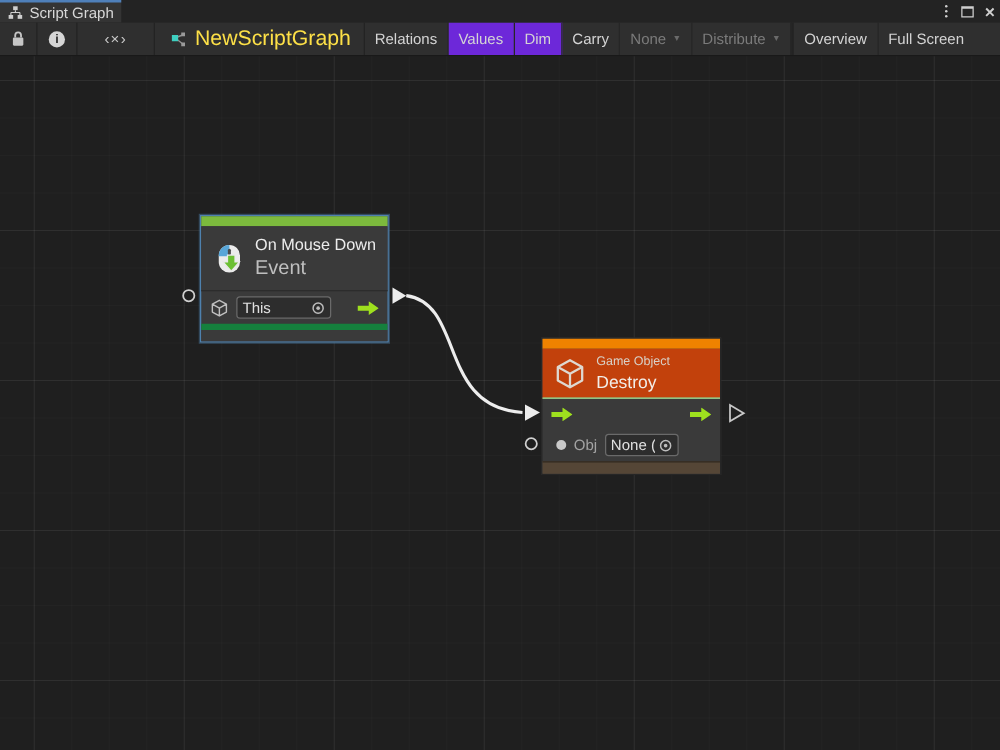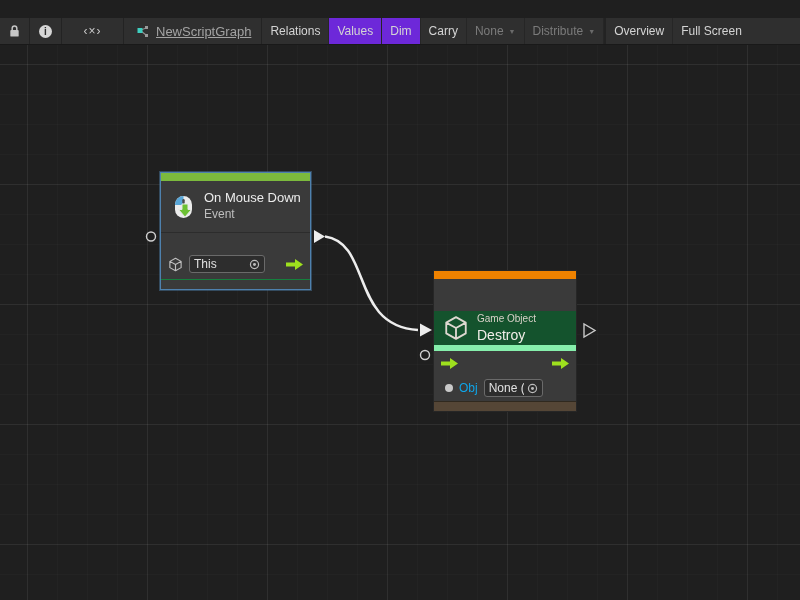--- a/index.html
+++ b/index.html
@@ -21,21 +21,21 @@
   
   .toolbar { position:absolute; left:0; top:18px; width:800px; height:27px; background:#2f2f2f;
              border-bottom:1px solid #191919; display:flex; align-items:stretch; overflow:hidden; }
   .tbtn { display:flex; align-items:center; justify-content:center; color:#d4d4d4; font-size:12px;
           border-right:1px solid #232323; cursor:default; }
   .tbtn.sq1 { width:30px; } .tbtn.sq2 { width:32px; } .tbtn.sq3 { width:62px; }
   .code-glyph { color:#c9c9c9; font-size:12px; letter-spacing:1px; }
   .info-circle { width:13px; height:13px; border-radius:50%; background:#d6d6d6; color:#2c2c2c;
                  font-size:10px; font-weight:bold; display:flex; align-items:center; justify-content:center; }
   .graph-crumb { display:flex; align-items:center; gap:7px; padding:0 0 0 12px; }
-  .graph-name { font-size:13px; color:#a3a3a3; white-space:nowrap;text-decoration:underline; }
+  .graph-name { font-size:17px; color:#fde047; white-space:nowrap; }
   .zoom-wrap { display:flex; align-items:center; margin-left:48px; gap:8px; }
   .zoom-label { font-size:12px; color:#cfcfcf; }
   .slider { position:relative; width:88px; height:27px; }
   .slider .track { position:absolute; left:0; right:0; top:13px; height:2px; background:#8a8a8a; }
   .slider .handle { position:absolute; left:76px; top:8px; width:12px; height:12px; border-radius:50%; background:#9a9a9a; }
   .zoom-value { font-size:11px; color:#cfcfcf; }
   .tb-sep { width:1px; background:#232323; margin-left:10px; }
   .mode-btns { display:flex; align-items:stretch; }
   .mbtn { display:flex; align-items:center; padding:0 8px; font-size:12px; color:#d4d4d4;
           border-right:1px solid #262626; white-space:nowrap; gap:5px; }
@@ -58,46 +58,66 @@
 
   
   .node { position:absolute; display:flex; flex-direction:column; background:#3a3a3a; }
   .node.selected { border:1px solid #4e81ae; box-shadow:0 0 0 1px rgba(78,129,174,0.45); }
   .node.plain { border:1px solid #262626; }
   .accent-bar { height:8px; flex:none; }
   .accent-green { background:#7cba3d; }
   .accent-orange { background:#ef8200; }
   .node-header { display:flex; align-items:center; gap:8px; padding:0 9px; flex:none; }
   .n1 .node-header { height:52px; background:#3a3a3a; border-bottom:1px solid #2c2c2c; }
-  .n2 .node-header { height:40px; background:#14532d; border-bottom:6px solid #86efac;margin-top:32px; }
+  .n2 .node-header { height:40px; background:#c2410c; border-bottom:1px solid #86efac; }
   .hdr-text { display:flex; flex-direction:column; justify-content:center; line-height:1.15; }
   .n1 .hdr-title { font-size:13px; color:#ececec; }
-  .n1 .hdr-sub { font-size:12px; color:#bfbfbf; margin-top:2px; }
+  .n1 .hdr-sub { font-size:16px; color:#bfbfbf; margin-top:2px; }
   .n2 .hdr-cat { font-size:10px; color:#d8d1c8; }
   .n2 .hdr-title { font-size:14px; color:#f2eee9; margin-top:2px; }
   .row { display:flex; align-items:center; padding:0 7px; }
-  .n1 .row.ports { height:31px; border-bottom:1px solid #15803d; gap:6px;margin-top:16px; }
+  .n1 .row.ports { height:31px; border-bottom:5px solid #15803d; gap:6px; }
   .n1 .footer { height:9px; background:#3a3a3a; }
   .n2 .row.flow { height:24px; justify-content:space-between; }
   .n2 .row.value { height:26px; gap:6px; padding-left:11px; }
   .n2 .footer { height:10px; background:#554636; border-top:1px solid #30291f; }
   .field { display:flex; align-items:center; gap:3px; height:18px; background:#2d2d2d;
            border:1px solid #6a6a6a; border-radius:3px; padding:0 4px; overflow:hidden; }
   .field-text { font-size:12px; color:#e0e0e0; white-space:nowrap; overflow:hidden; }
   .this-field { width:76px; } .this-field .field-text { flex:1; }
   .obj-field { width:59px; }
   .port-dot { width:8px; height:8px; border-radius:50%; background:#c9c9c9; flex:none; }
-  .port-label { font-size:12px; color:#0ea5e9; }
+  .port-label { font-size:12px; color:#a3a3a3; }
   .spacer { flex:1; }
 </style>
 </head>
 <body>
 
 <div class="app">
 
+  <div class="titlebar">
+    <div class="tab">
+      <svg width="13" height="12" viewBox="0 0 14 12">
+        <rect x="5" y="0.5" width="4" height="3.4" fill="#cfcfcf"></rect>
+        <path d="M7 3.9 V6 M3 6 H11 M3 6 V8.2 M11 6 V8.2" stroke="#cfcfcf" stroke-width="1" fill="none"></path>
+        <rect x="1" y="8.2" width="4" height="3.4" fill="#cfcfcf"></rect>
+        <rect x="9" y="8.2" width="4" height="3.4" fill="#cfcfcf"></rect>
+      </svg>
+      <span class="tab-label">Script Graph</span>
+    </div>
+    <div class="win-controls">
+      <span class="kebab">
+          <i></i>
+          <i></i>
+          <i></i>
+        </span>
+      <span class="maxbox"></span>
+      <span class="closex">×</span>
+    </div>
+  </div>
 
   <div class="toolbar">
     <div class="tbtn sq1">
       <svg width="13" height="14" viewBox="0 0 14 15">
         <path d="M4.5 6.5 V4.5 a2.5 2.5 0 0 1 5 0 V6.5" stroke="#c6c6c6" stroke-width="1.6" fill="none"></path>
         <rect x="2.5" y="6.5" width="9" height="7" rx="1" fill="#c6c6c6"></rect>
       </svg>
     </div>
     <div class="tbtn sq2">
       <span class="info-circle">i</span>

